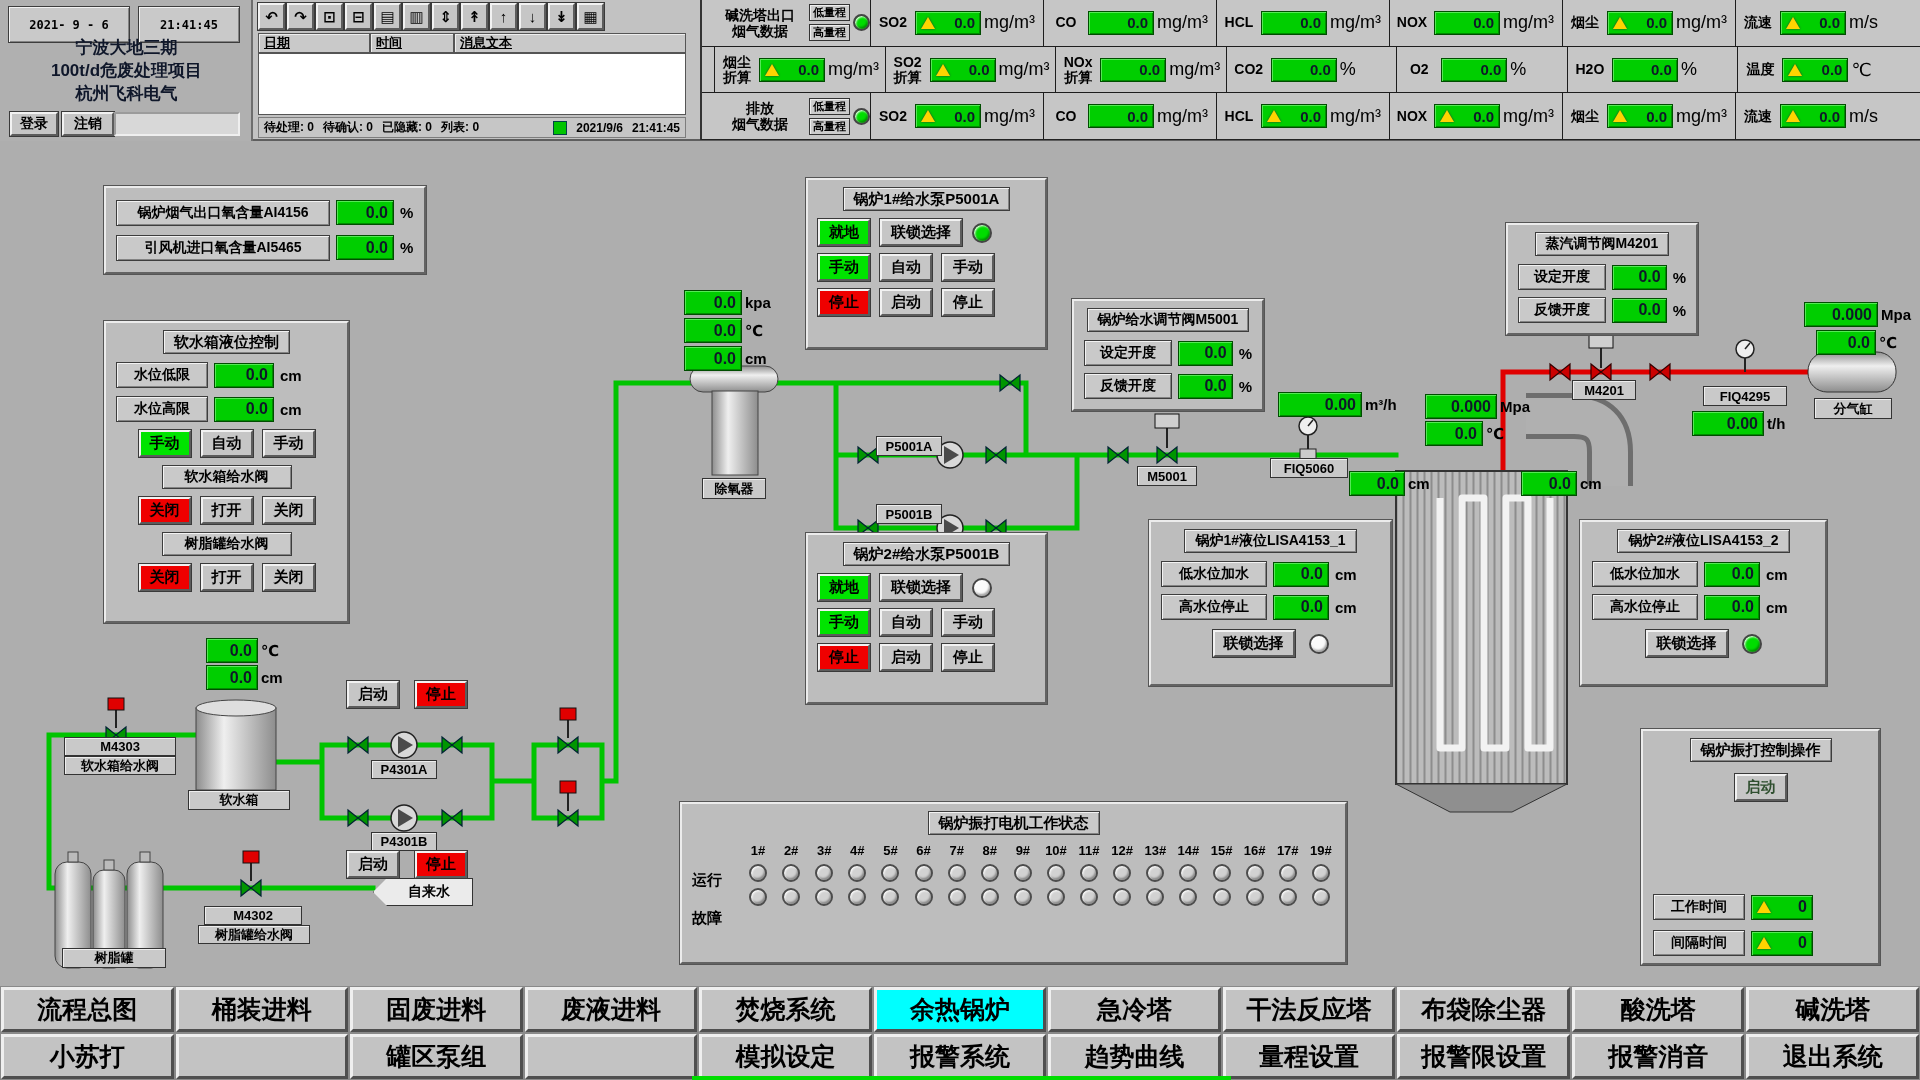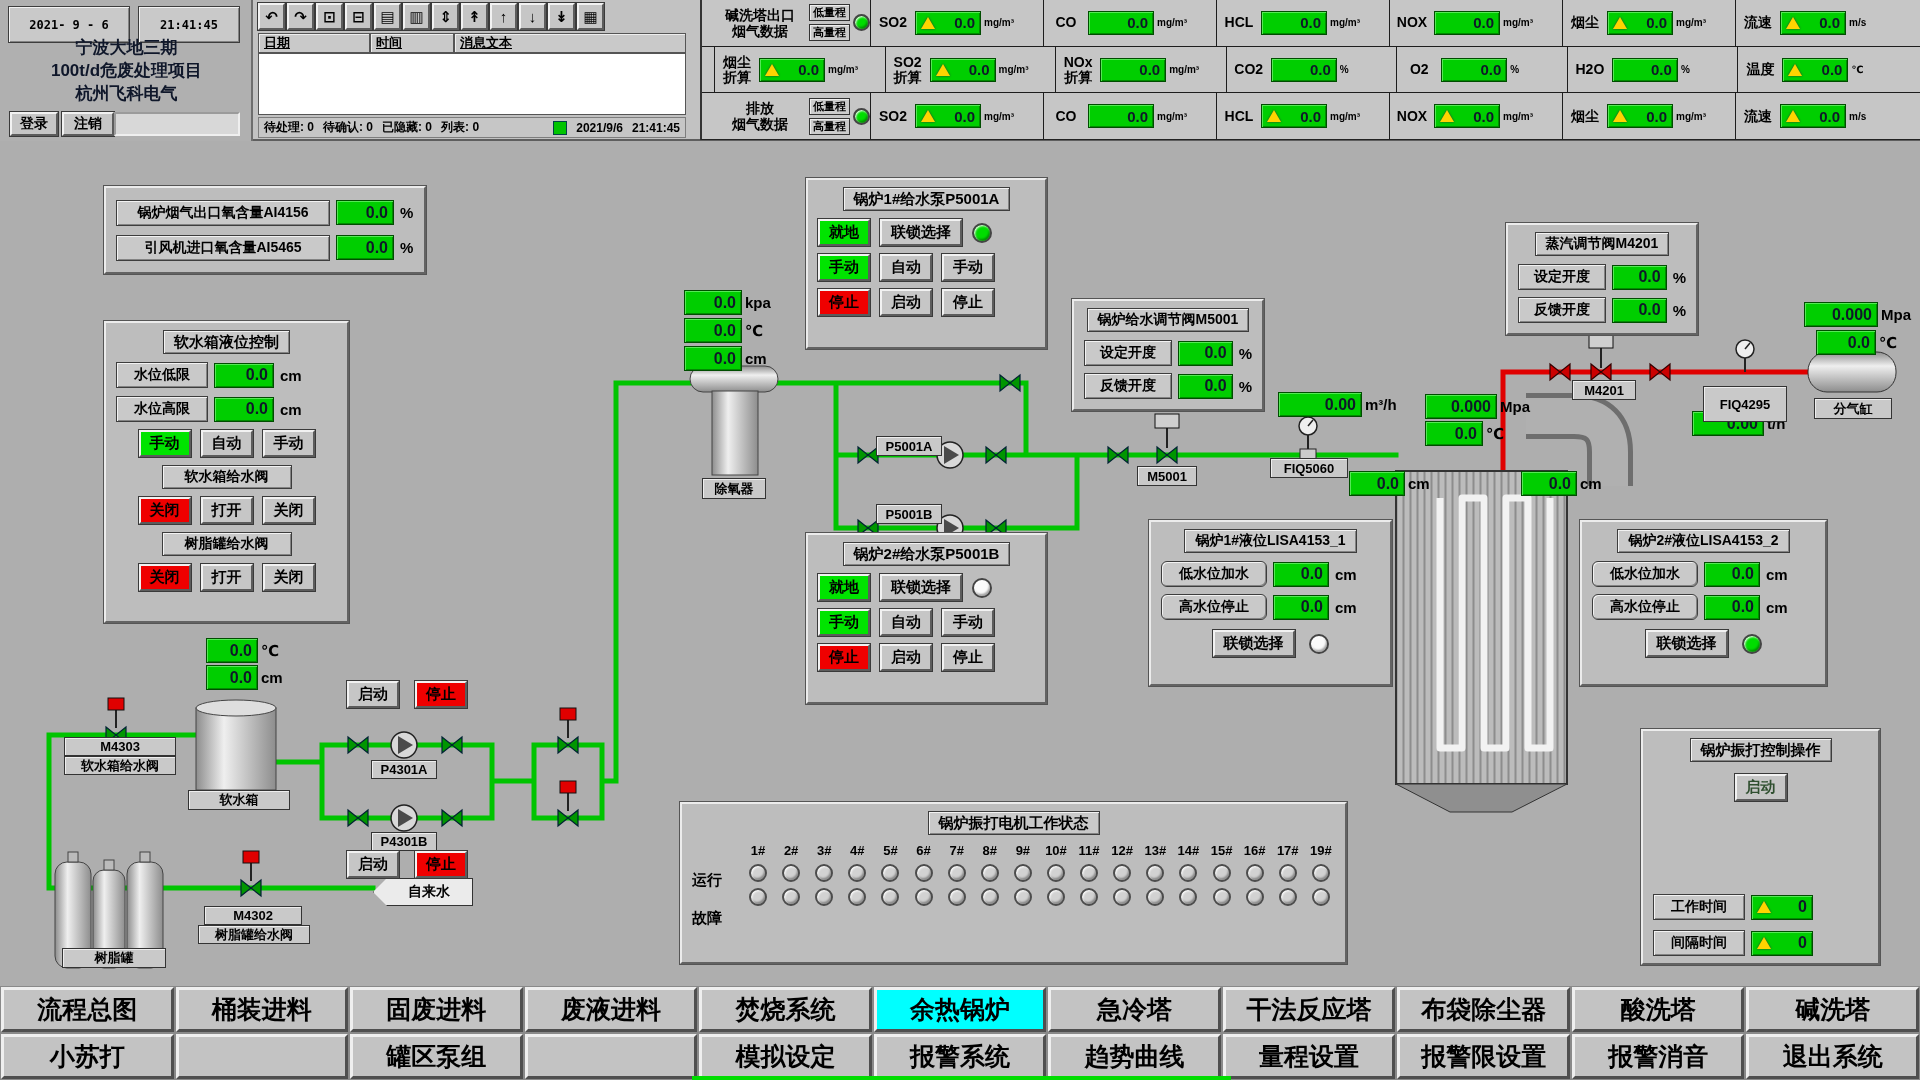--- a/index.html
+++ b/index.html
@@ -65,21 +65,21 @@
   .gas-row:last-child{border-bottom:none;}
   .gas-big-label{width:92px;font-size:14px;font-weight:bold;text-align:center;white-space:pre-line;line-height:1.15;}
   .range-col{display:flex;flex-direction:column;gap:3px;margin:0 3px;}
   .range-box{font-size:11px;font-weight:bold;border:1px solid #333;background:#cccccc;
              box-shadow:inset 1px 1px 0 #eee;padding:0 3px;line-height:15px;white-space:nowrap;}
   .gas-items{display:flex;flex:1;height:100%;align-items:center;min-width:0;}
   .gas-item{display:flex;align-items:center;height:100%;border-left:1px solid #1d1d1d;flex:1;
             padding:0 3px;gap:3px;min-width:0;}
   .gas-name{font-size:14px;font-weight:bold;text-align:center;min-width:38px;white-space:pre-line;line-height:1.05;}
   .gas-item .vfield{width:66px;height:24px;font-size:15px;flex:0 0 auto;}
-  .gas-unit{font-size:10px;font-weight:bold;white-space:nowrap;}
+  .gas-unit{font-size:18px;font-weight:normal;white-space:nowrap;}
 
   
   .pipes{position:absolute;left:0;top:0;z-index:1;}
   .gp{stroke:#00c400;stroke-width:5;fill:none;stroke-linecap:square;}
   .rp{stroke:#e00000;stroke-width:5;fill:none;stroke-linecap:square;}
   .vg{fill:#009600;stroke:#023;stroke-width:1.2;}
   .vr{fill:#cc0000;stroke:#300;stroke-width:1.2;}
 
   .panel{position:absolute;background:#bdbdbd;border:2px solid;border-color:#ececec #636363 #636363 #ececec;
          outline:1px solid #555;z-index:2;display:flex;flex-direction:column;align-items:center;
@@ -87,21 +87,21 @@
   .ptitle{height:24px;padding:0 10px;white-space:nowrap;font-size:15px;flex:0 0 auto;}
   .prow{display:flex;align-items:center;gap:6px;width:100%;}
   .plabel{height:26px;font-size:14px;white-space:nowrap;flex:0 0 auto;}
   .btnrow{display:flex;gap:10px;width:100%;align-items:center;}
   .rep{display:flex;gap:10px;align-items:center;}
 
   .o2p .plabel{width:214px;}  .o2p .vfield{width:58px;}
   .swp .plabel{width:92px;}   .swp .vfield{width:60px;}
   .swp .vlabel{width:130px;height:24px;font-size:14px;align-self:center;}
   .fvp .plabel{width:88px;}   .fvp .vfield{width:56px;}
-  .lvp .plabel{width:106px;border-radius:6px;}  .lvp .vfield{width:56px;}
+  .lvp .plabel{width:106px;}  .lvp .vfield{width:56px;}
   .lvp .ilkrow{display:flex;gap:14px;align-items:center;margin-top:2px;}
   .rapc .plabel{width:92px;}  .rapc .vfield{width:62px;}
 
   .rap-grid{display:flex;width:100%;flex:1;}
   .rap-left{display:flex;flex-direction:column;padding-top:28px;gap:19px;width:52px;
             font-size:15px;font-weight:bold;}
   .rap-right{flex:1;display:flex;flex-direction:column;gap:6px;}
   .rap-nums,.rap-lamps{display:flex;justify-content:space-between;width:100%;}
   .rap-num{font-size:13px;font-weight:bold;width:28px;text-align:center;}
   .mlamp{width:18px;height:18px;border-radius:50%;background:#d2d2d2;border:2px solid #4c4c4c;
@@ -853,21 +853,21 @@
       </div>
     <div class="unit">t/h</div>
   </div>
 
   <div class="eqlabel" style="left:702px;top:478px;width:64px;height:21px">除氧器</div>
   <div class="eqlabel" style="left:876px;top:436px;width:66px;height:20px">P5001A</div>
   <div class="eqlabel" style="left:876px;top:504px;width:66px;height:20px">P5001B</div>
   <div class="eqlabel" style="left:1137px;top:466px;width:60px;height:20px">M5001</div>
   <div class="eqlabel" style="left:1270px;top:458px;width:78px;height:20px">FIQ5060</div>
   <div class="eqlabel" style="left:1572px;top:380px;width:64px;height:20px">M4201</div>
-  <div class="eqlabel" style="left:1703px;top:386px;width:84px;height:36px">FIQ4295</div>
+  <div class="eqlabel" style="left:1703px;top:386px;width:84px;height:20px">FIQ4295</div>
   <div class="eqlabel" style="left:1814px;top:398px;width:78px;height:21px">分气缸</div>
   <div class="eqlabel" style="left:64px;top:737px;width:112px;height:19px">M4303</div>
   <div class="eqlabel" style="left:64px;top:756px;width:112px;height:19px">软水箱给水阀</div>
   <div class="eqlabel" style="left:204px;top:906px;width:98px;height:19px">M4302</div>
   <div class="eqlabel" style="left:198px;top:925px;width:112px;height:19px">树脂罐给水阀</div>
   <div class="eqlabel" style="left:188px;top:790px;width:102px;height:20px">软水箱</div>
   <div class="eqlabel" style="left:62px;top:948px;width:104px;height:20px">树脂罐</div>
   <div class="eqlabel" style="left:371px;top:760px;width:66px;height:19px">P4301A</div>
   <div class="eqlabel" style="left:371px;top:832px;width:66px;height:19px">P4301B</div>
   <div class="taparrow">自来水</div>

